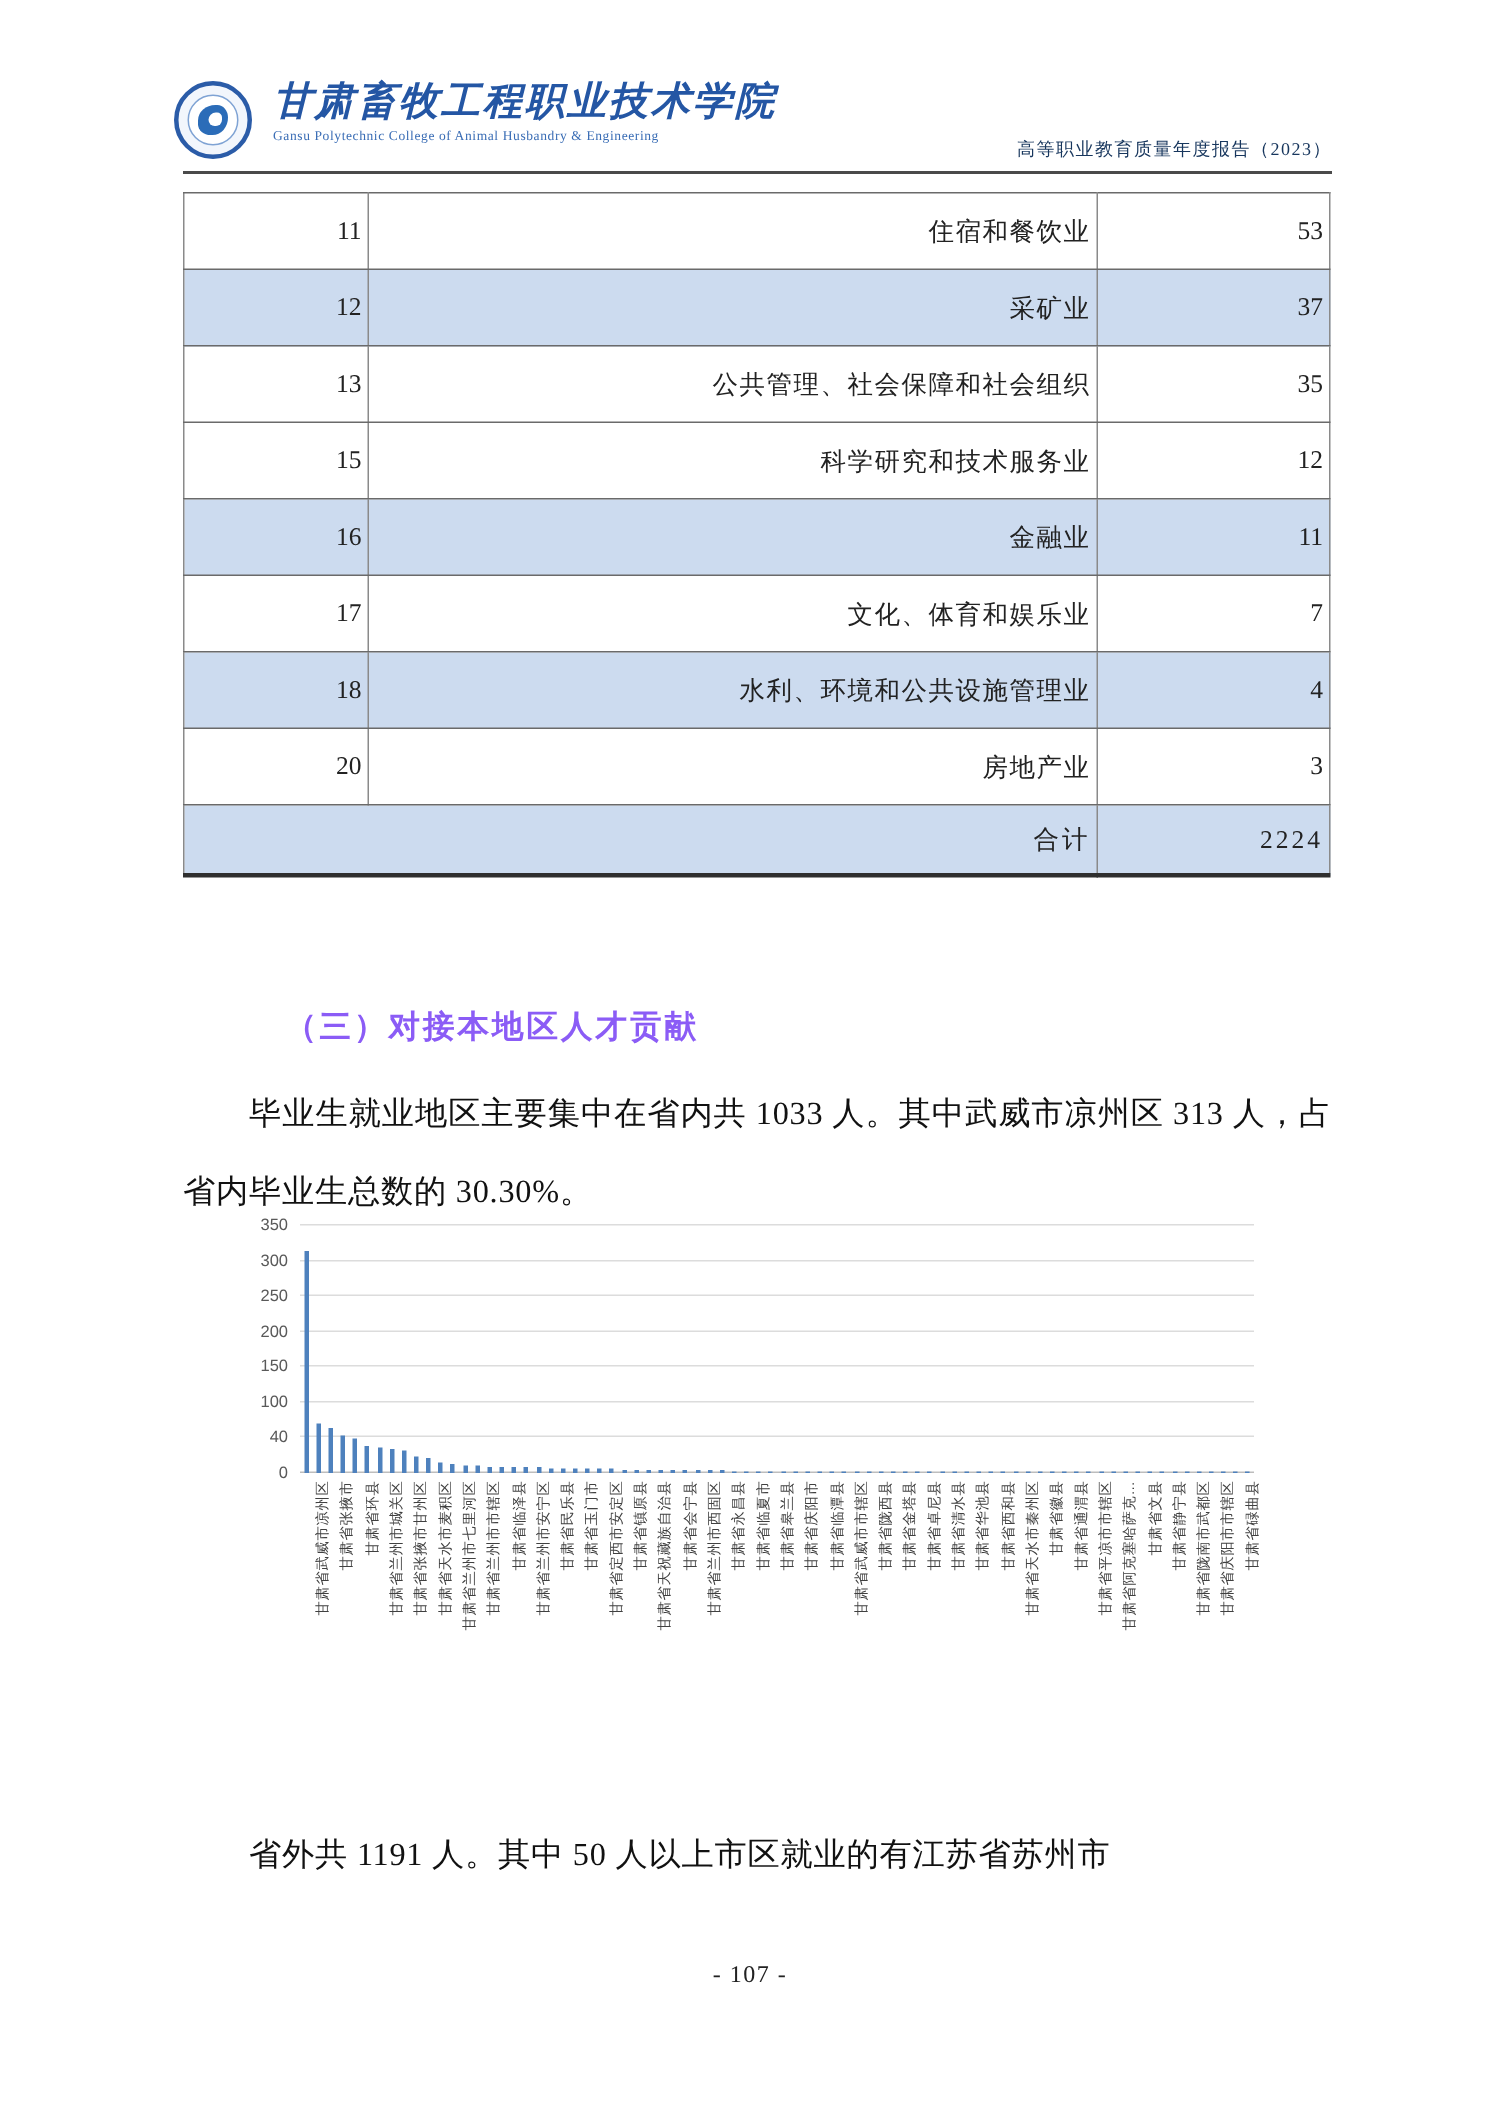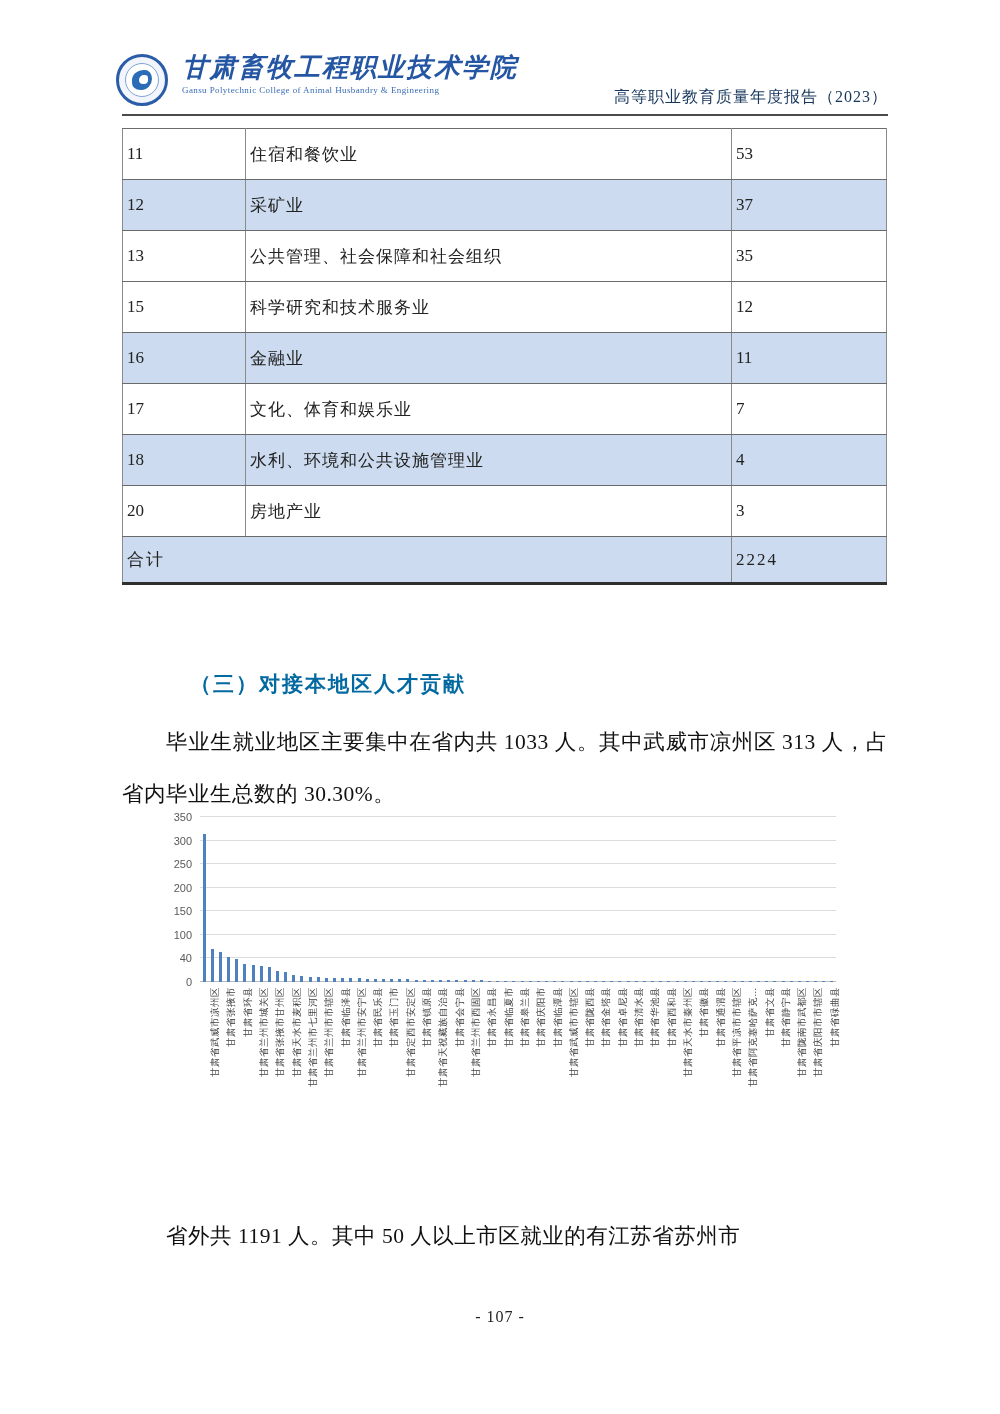--- a/index.html
+++ b/index.html
@@ -27,44 +27,44 @@
     position:absolute; left:20px; top:18px; width:9px; height:9px;
     background:#ffffff; border-radius:60% 40% 50% 50%;
   }
   .college { position:absolute; left:74px; top:0; }
   .college .cn {
     font-size:26px; font-weight:bold; color:#2456a4; letter-spacing:2px;
     font-style:italic; line-height:1.2;
   }
   .college .en { font-size:9px; color:#3a6db5; letter-spacing:0.4px; margin-top:2px; }
   .report-title {
-    position:absolute; right:0; bottom:2px; font-size:16px; color:#17365d; letter-spacing:1px;
+    position:absolute; right:0; bottom:2px; font-size:12px; color:#17365d; letter-spacing:1px;
   }
   .header-rule { position:absolute; left:122px; right:112px; top:114px; border-top:2px solid #4a4a4a; }
 
   
   .industry-table {
     position:absolute; left:122px; top:128px; width:764px;
     border-collapse:collapse; table-layout:fixed;
     border-top:1px solid #6a6a6a; border-bottom:3px solid #2f2f2f;
   }
   .industry-table td {
     border:1px solid #6a6a6a; border-left:1px solid #8a8a8a; border-right:1px solid #8a8a8a;
-    text-align:left; font-size:17px; color:#222; height:51px; padding:2px 4px;
+    text-align:right; font-size:17px; color:#222; height:51px; padding:2px 4px;
   }
   .industry-table tr.shaded td { background:#ccdbef; }
   .industry-table .c-no { width:123px; }
   .industry-table .c-ind { width:486px; letter-spacing:1px; }
   .industry-table .c-cnt { width:155px; }
   .industry-table tr.total td { height:47px; letter-spacing:2px; }
 
   
   .section-heading {
     position:absolute; left:190px; top:670px; font-size:21px; font-weight:bold;
-    color:#0369a1; letter-spacing:2px;
+    color:#8b5cf6; letter-spacing:2px;
   }
   .para {
     position:absolute; left:122px; width:766px; font-size:21.5px; line-height:52px;
     text-align:justify; color:#111; letter-spacing:0.5px;
   }
   .para.indent { text-indent:2.05em; }
   #para1 { top:716px; }
   #para2 { top:1210px; }
 
   

